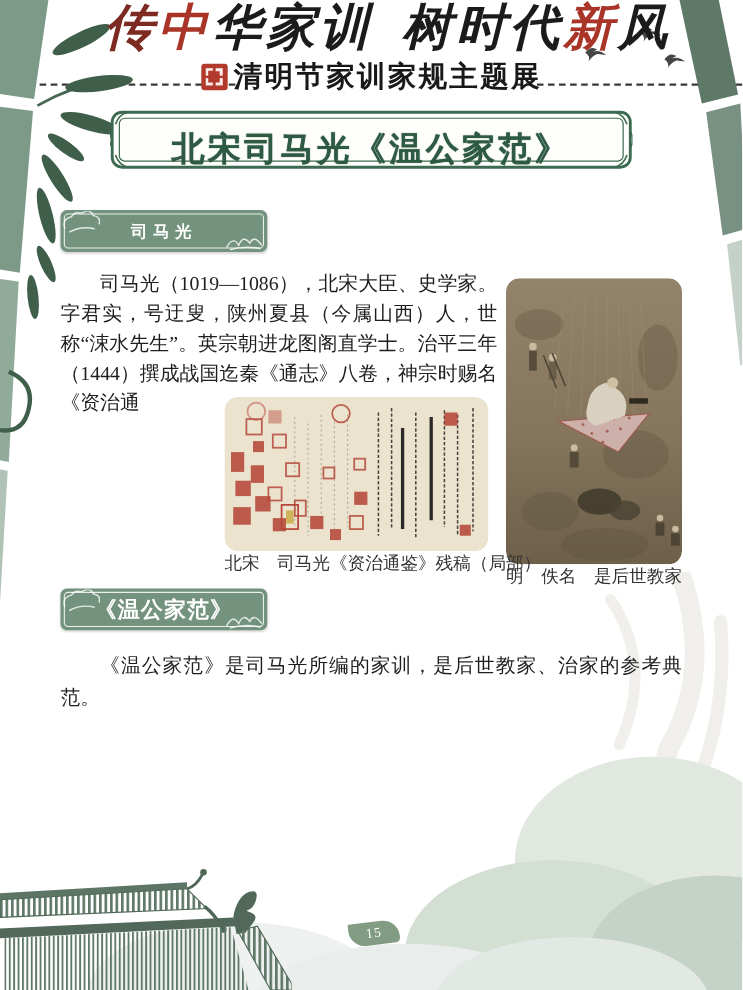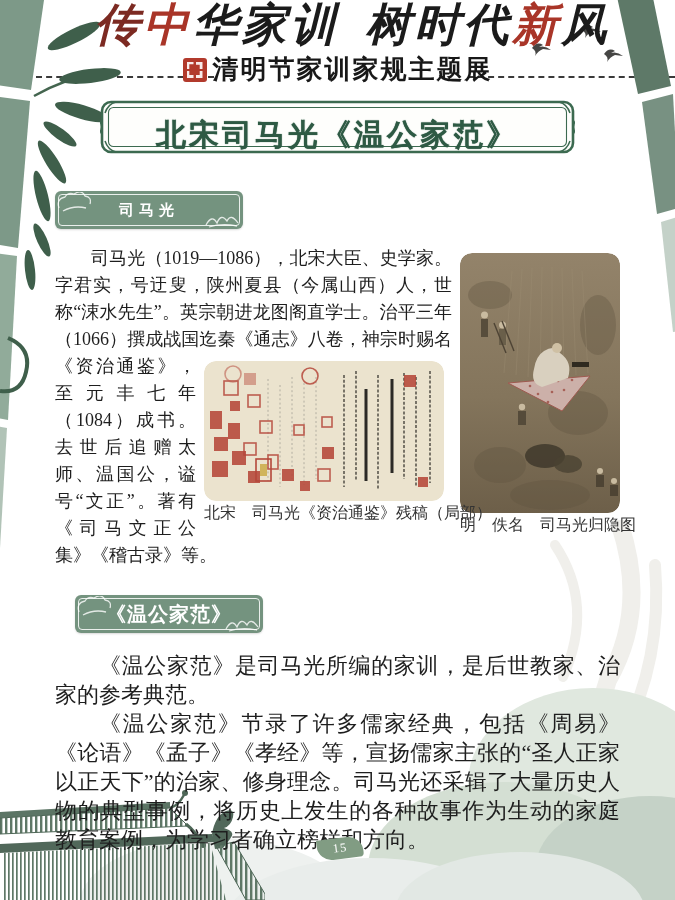--- a/index.html
+++ b/index.html
@@ -50,22 +50,22 @@
   .banner .cloud-br{position:absolute;right:3px;bottom:1px;}
   .banner-label{font-size:15px;letter-spacing:5px;position:relative;z-index:1;}
   .banner.b2 .banner-label{letter-spacing:1px;font-size:20px;}
   .flow{margin-top:16px;font-size:18px;line-height:27px;text-align:justify;text-indent:2em;}
   figure{margin:0;}
   .fig-painting{float:right;width:160px;margin:8px 0 0 8px;text-indent:0;}
   .fig-manuscript{float:right;width:240px;margin:8px 8px 0 8px;text-indent:0;}
   figcaption{font-size:16px;line-height:20px;text-align:center;color:#333;
              white-space:nowrap;text-indent:0;margin-top:2px;}
   .rounded-art{display:block;border-radius:12px;}
-  .sec2{margin-top:26px;clear:both;margin-left:20px;}
-  .body-par{margin:0;font-size:22px;line-height:29px;text-align:justify;text-indent:2em;}
+  .sec2{margin-top:26px;clear:both;}
+  .body-par{margin:0;font-size:18px;line-height:29px;text-align:justify;text-indent:2em;}
   .pars{margin-top:18px;}
   
   .page-leaf{position:absolute;left:317px;top:838px;width:46px;height:21px;background:#819c83;
         border-radius:1px 15px 4px 15px;transform:rotate(-7deg);z-index:4;
         display:flex;align-items:center;justify-content:center;}
   .page-leaf span{color:#fff;font-size:12.5px;letter-spacing:1px;}
   .building{position:absolute;left:0;bottom:0;z-index:2;}
   .bamboo-left{left:0;top:0;z-index:2;}
   .bamboo-right{right:0;top:0;z-index:2;}
   .birds{left:530px;top:24px;z-index:2;}
@@ -230,22 +230,22 @@
           </g>
           <ellipse cx="85" cy="203" rx="20" ry="12" fill="#3f382b" opacity=".85"></ellipse>
           <ellipse cx="108" cy="211" rx="14" ry="9" fill="#4a4232" opacity=".8"></ellipse>
           <g>
             <rect x="136" y="222" width="8" height="12" fill="#4e4434"></rect>
               <circle cx="140" cy="218" r="3" fill="#c9bba0"></circle>
             <rect x="150" y="232" width="8" height="11" fill="#4e4434"></rect>
               <circle cx="154" cy="228" r="3" fill="#c9bba0"></circle>
           </g>
         </svg>
-        <figcaption>明　佚名　司马光归隐图</figcaption>
-      </figure><span>司马光（1019—1086），北宋大臣、史学家。字君实，号迂叟，陕州夏县（今属山西）人，世称“涑水先生”。英宗朝进龙图阁直学士。治平三年（1066）撰成战国迄秦《通志》八卷，神宗时赐名《资治通</span><figure class="fig-manuscript">
+        <figcaption>明　佚名　是后世教家</figcaption>
+      </figure><span>司马光（1019—1086），北宋大臣、史学家。字君实，号迂叟，陕州夏县（今属山西）人，世称“涑水先生”。英宗朝进龙图阁直学士。治平三年（1444）撰成战国迄秦《通志》八卷，神宗时赐名《资治通</span><figure class="fig-manuscript">
         <svg class="rounded-art" width="240" height="140" viewBox="0 0 240 140">
           <rect width="240" height="140" rx="12" fill="#ebe3ce"></rect>
           <g stroke="#a8a49a" stroke-width="1" stroke-dasharray="2 2.4" opacity=".85">
             <line x1="64" y1="18" x2="64" y2="120"></line>
               <line x1="76" y1="24" x2="76" y2="126"></line>
             <line x1="88" y1="16" x2="88" y2="118"></line>
               <line x1="100" y1="22" x2="100" y2="124"></line>
             <line x1="112" y1="16" x2="112" y2="118"></line>
           </g>
           <g stroke="#35332e" stroke-width="1.4" stroke-dasharray="3 1.8" opacity=".9">
@@ -284,42 +284,41 @@
               <rect x="90" y="64" width="10" height="10"></rect>
             <rect x="114" y="108" width="12" height="12"></rect>
               <rect x="118" y="56" width="10" height="10"></rect>
             <circle cx="106" cy="15" r="8"></circle>
               <circle cx="29" cy="13" r="8" opacity=".6"></circle>
           </g>
           <rect x="52" y="98" width="15" height="22" fill="none" stroke="#b5473a" stroke-width="1.6"></rect>
           <rect x="56" y="103" width="7" height="12" fill="#c9a83f" opacity=".8"></rect>
         </svg>
         <figcaption>北宋　司马光《资治通鉴》残稿（局部）</figcaption>
-      </figure><span>鉴》，至元丰七年（1084）成书。去世后追赠太师、温国公，谥号“文正”。著有《司马文正公集》《稽古录》等。</span>
+      </figure>
     </div>
 
     <div class="banner b2 sec2">
       <svg class="cloud-tl" width="34" height="22" viewBox="0 0 34 22">
         <g fill="none" stroke="rgba(255,255,255,.8)" stroke-width="1.3">
           <path d="M2,16 q-3,-9 6,-11 q3,-5 9,-3 q8,-5 11,2 q7,1 5,8"></path>
           <path d="M6,19 q11,-6 23,-3"></path>
         </g>
       </svg>
       <span class="banner-label">《温公家范》</span>
       <svg class="cloud-br" width="36" height="18" viewBox="0 0 36 18">
         <g fill="none" stroke="rgba(255,255,255,.8)" stroke-width="1.3">
           <path d="M2,15 q6,-11 11,-2 q4,-10 10,-2 q4,-8 11,2"></path>
           <path d="M5,17 q13,-4 28,-1"></path>
         </g>
       </svg>
     </div>
 
     <div class="pars">
       <p class="body-par">《温公家范》是司马光所编的家训，是后世教家、治家的参考典范。</p>
-      <p class="body-par">《温公家范》节录了许多儒家经典，包括《周易》《论语》《孟子》《孝经》等，宣扬儒家主张的“圣人正家以正天下”的治家、修身理念。司马光还采辑了大量历史人物的典型事例，将历史上发生的各种故事作为生动的家庭教育案例，为学习者确立榜样和方向。</p>
     </div>
   </div>
 
   <svg class="deco building" width="265" height="118" viewBox="0 0 265 118">
     <defs>
       <pattern id="vl1" width="5" height="8" patternUnits="userSpaceOnUse">
         <rect width="2.4" height="8" fill="#5f7867"></rect>
       </pattern>
       <pattern id="vl2" width="4" height="8" patternUnits="userSpaceOnUse">
         <rect width="1.7" height="8" fill="#5f7867"></rect>

